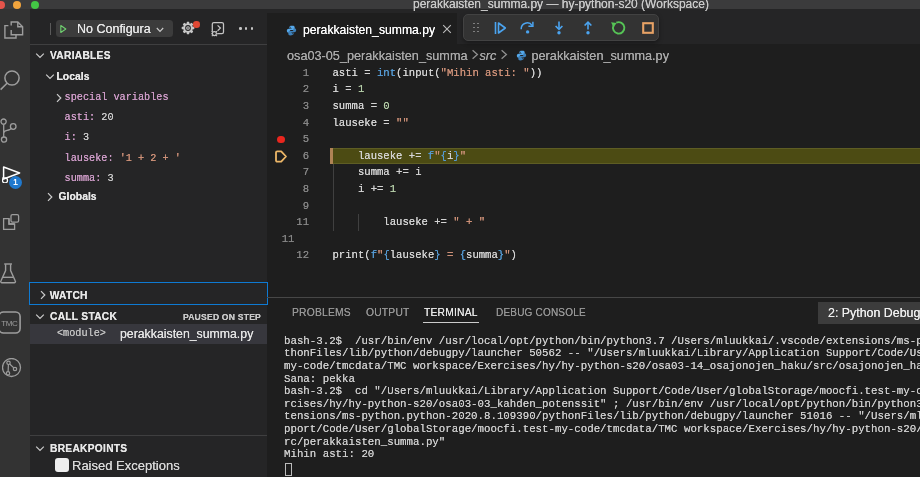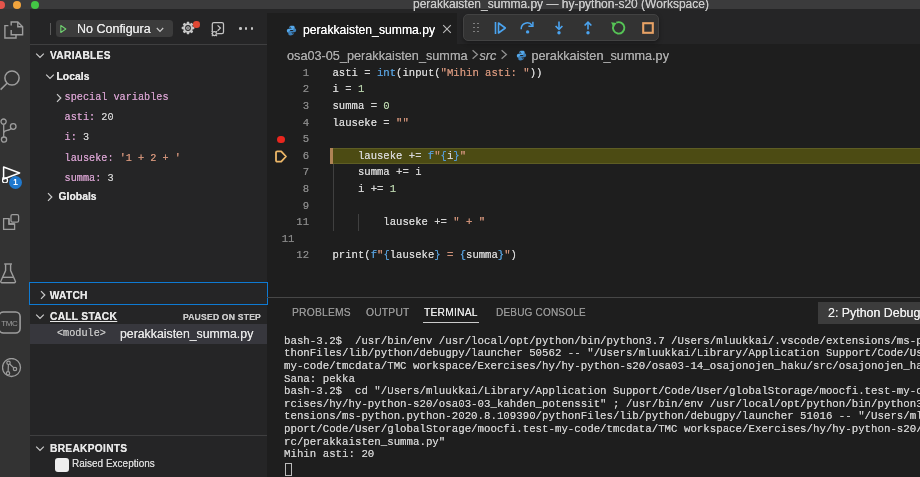--- a/index.html
+++ b/index.html
@@ -145,33 +145,33 @@
 
 <div class="abs" style="left:28.5px;top:282px;width:239px;height:22.5px;border:1.2px solid #0e7ad3;box-sizing:border-box;"></div>
 <svg class="abs" style="left:38px;top:290px" width="10" height="10" viewBox="0 0 10 10">
       <path d="M3 1.2 L6.8 5 L3 8.8" fill="none" stroke="#cccccc" stroke-width="1.2"></path>
     </svg>
     <div class="abs hdr" style="left:49.7px;top:289.5px;">WATCH</div>
 
 <svg class="abs" style="left:35px;top:311.5px" width="10" height="10" viewBox="0 0 10 10">
       <path d="M1.2 2.6 L5 6.4 L8.8 2.6" fill="none" stroke="#cccccc" stroke-width="1.2"></path>
     </svg>
-    <div class="abs hdr" style="left:50px;top:310.8px;text-decoration:underline;">CALL STACK</div>
+    <div class="abs hdr" style="left:50px;top:310.8px;">CALL STACK</div>
     <div class="abs" style="left:160px;top:311.8px;width:101px;text-align:right;font-size:8.6px;font-weight:bold;color:#c8c8c8;letter-spacing:0.2px;">PAUSED ON STEP</div>
     <div class="abs" style="left:30px;top:323.5px;width:237px;height:20px;background:#37373d;"></div>
     <div class="abs mono" style="left:57px;top:327.8px;font-size:10.2px;color:#c0c0c0;">&lt;module&gt;</div>
     <div class="abs" style="left:120px;top:326.8px;font-size:12.3px;color:#e4e4e4;">perakkaisten_summa.py</div>
 
 <div class="abs" style="left:30px;top:435px;width:237px;height:1px;background:#3f3f40;"></div>
     <svg class="abs" style="left:35px;top:443.5px" width="10" height="10" viewBox="0 0 10 10">
       <path d="M1.2 2.6 L5 6.4 L8.8 2.6" fill="none" stroke="#cccccc" stroke-width="1.2"></path>
     </svg>
     <div class="abs hdr" style="left:50px;top:442.8px;">BREAKPOINTS</div>
     <div class="abs" style="left:55.3px;top:458px;width:13.5px;height:13.5px;background:#eeeeee;border-radius:3px;"></div>
-    <div class="abs" style="left:72px;top:457.5px;font-size:10px;color:#d8d8d8;">Raised Exceptions</div>
+    <div class="abs" style="left:72px;top:457.5px;font-size:13px;color:#d8d8d8;">Raised Exceptions</div>
 
 <div class="abs" style="left:267px;top:8.5px;width:653px;height:35.5px;background:#252526;"></div>
 <div class="abs" style="left:267px;top:13px;width:190px;height:31px;background:#1e1e1e;"></div>
 <div class="abs" id="pyicon-tab" style="left:286px;top:25px;">
       <svg width="11" height="11" viewBox="0 0 16 16">
     <path fill="#55a8ea" d="M7.9 1.2 c-1.7 0-2.9 0.8-2.9 2.1 v1.6 h3.1 v0.6 H3.9 c-1.5 0-2.7 1.1-2.7 2.9 0 1.8 1.1 2.9 2.6 2.9 h1.3 v-1.8 c0-1.4 1.2-2.4 2.7-2.4 h2.9 c1.1 0 1.9-0.9 1.9-2 V3.3 c0-1.2-1.2-2.1-2.6-2.1 z M6.6 2.6 c0.4 0 0.7 0.3 0.7 0.7 0 0.4-0.3 0.7-0.7 0.7-0.4 0-0.7-0.3-0.7-0.7 0-0.4 0.3-0.7 0.7-0.7 z"></path>
     <path fill="#3d80ba" d="M8.1 14.8 c1.7 0 2.9-0.8 2.9-2.1 v-1.6 H7.9 v-0.6 h4.2 c1.5 0 2.7-1.1 2.7-2.9 0-1.8-1.1-2.9-2.6-2.9 h-1.3 v1.8 c0 1.4-1.2 2.4-2.7 2.4 H5.3 c-1.1 0-1.9 0.9-1.9 2 v2.2 c0 1.2 1.2 2.1 2.6 2.1 z M9.4 13.4 c-0.4 0-0.7-0.3-0.7-0.7 0-0.4 0.3-0.7 0.7-0.7 0.4 0 0.7 0.3 0.7 0.7 0 0.4-0.3 0.7-0.7 0.7 z"></path>
   </svg>
     </div>
 <div class="abs" style="left:303px;top:22.5px;font-size:12.2px;color:#ffffff;">perakkaisten_summa.py</div>

